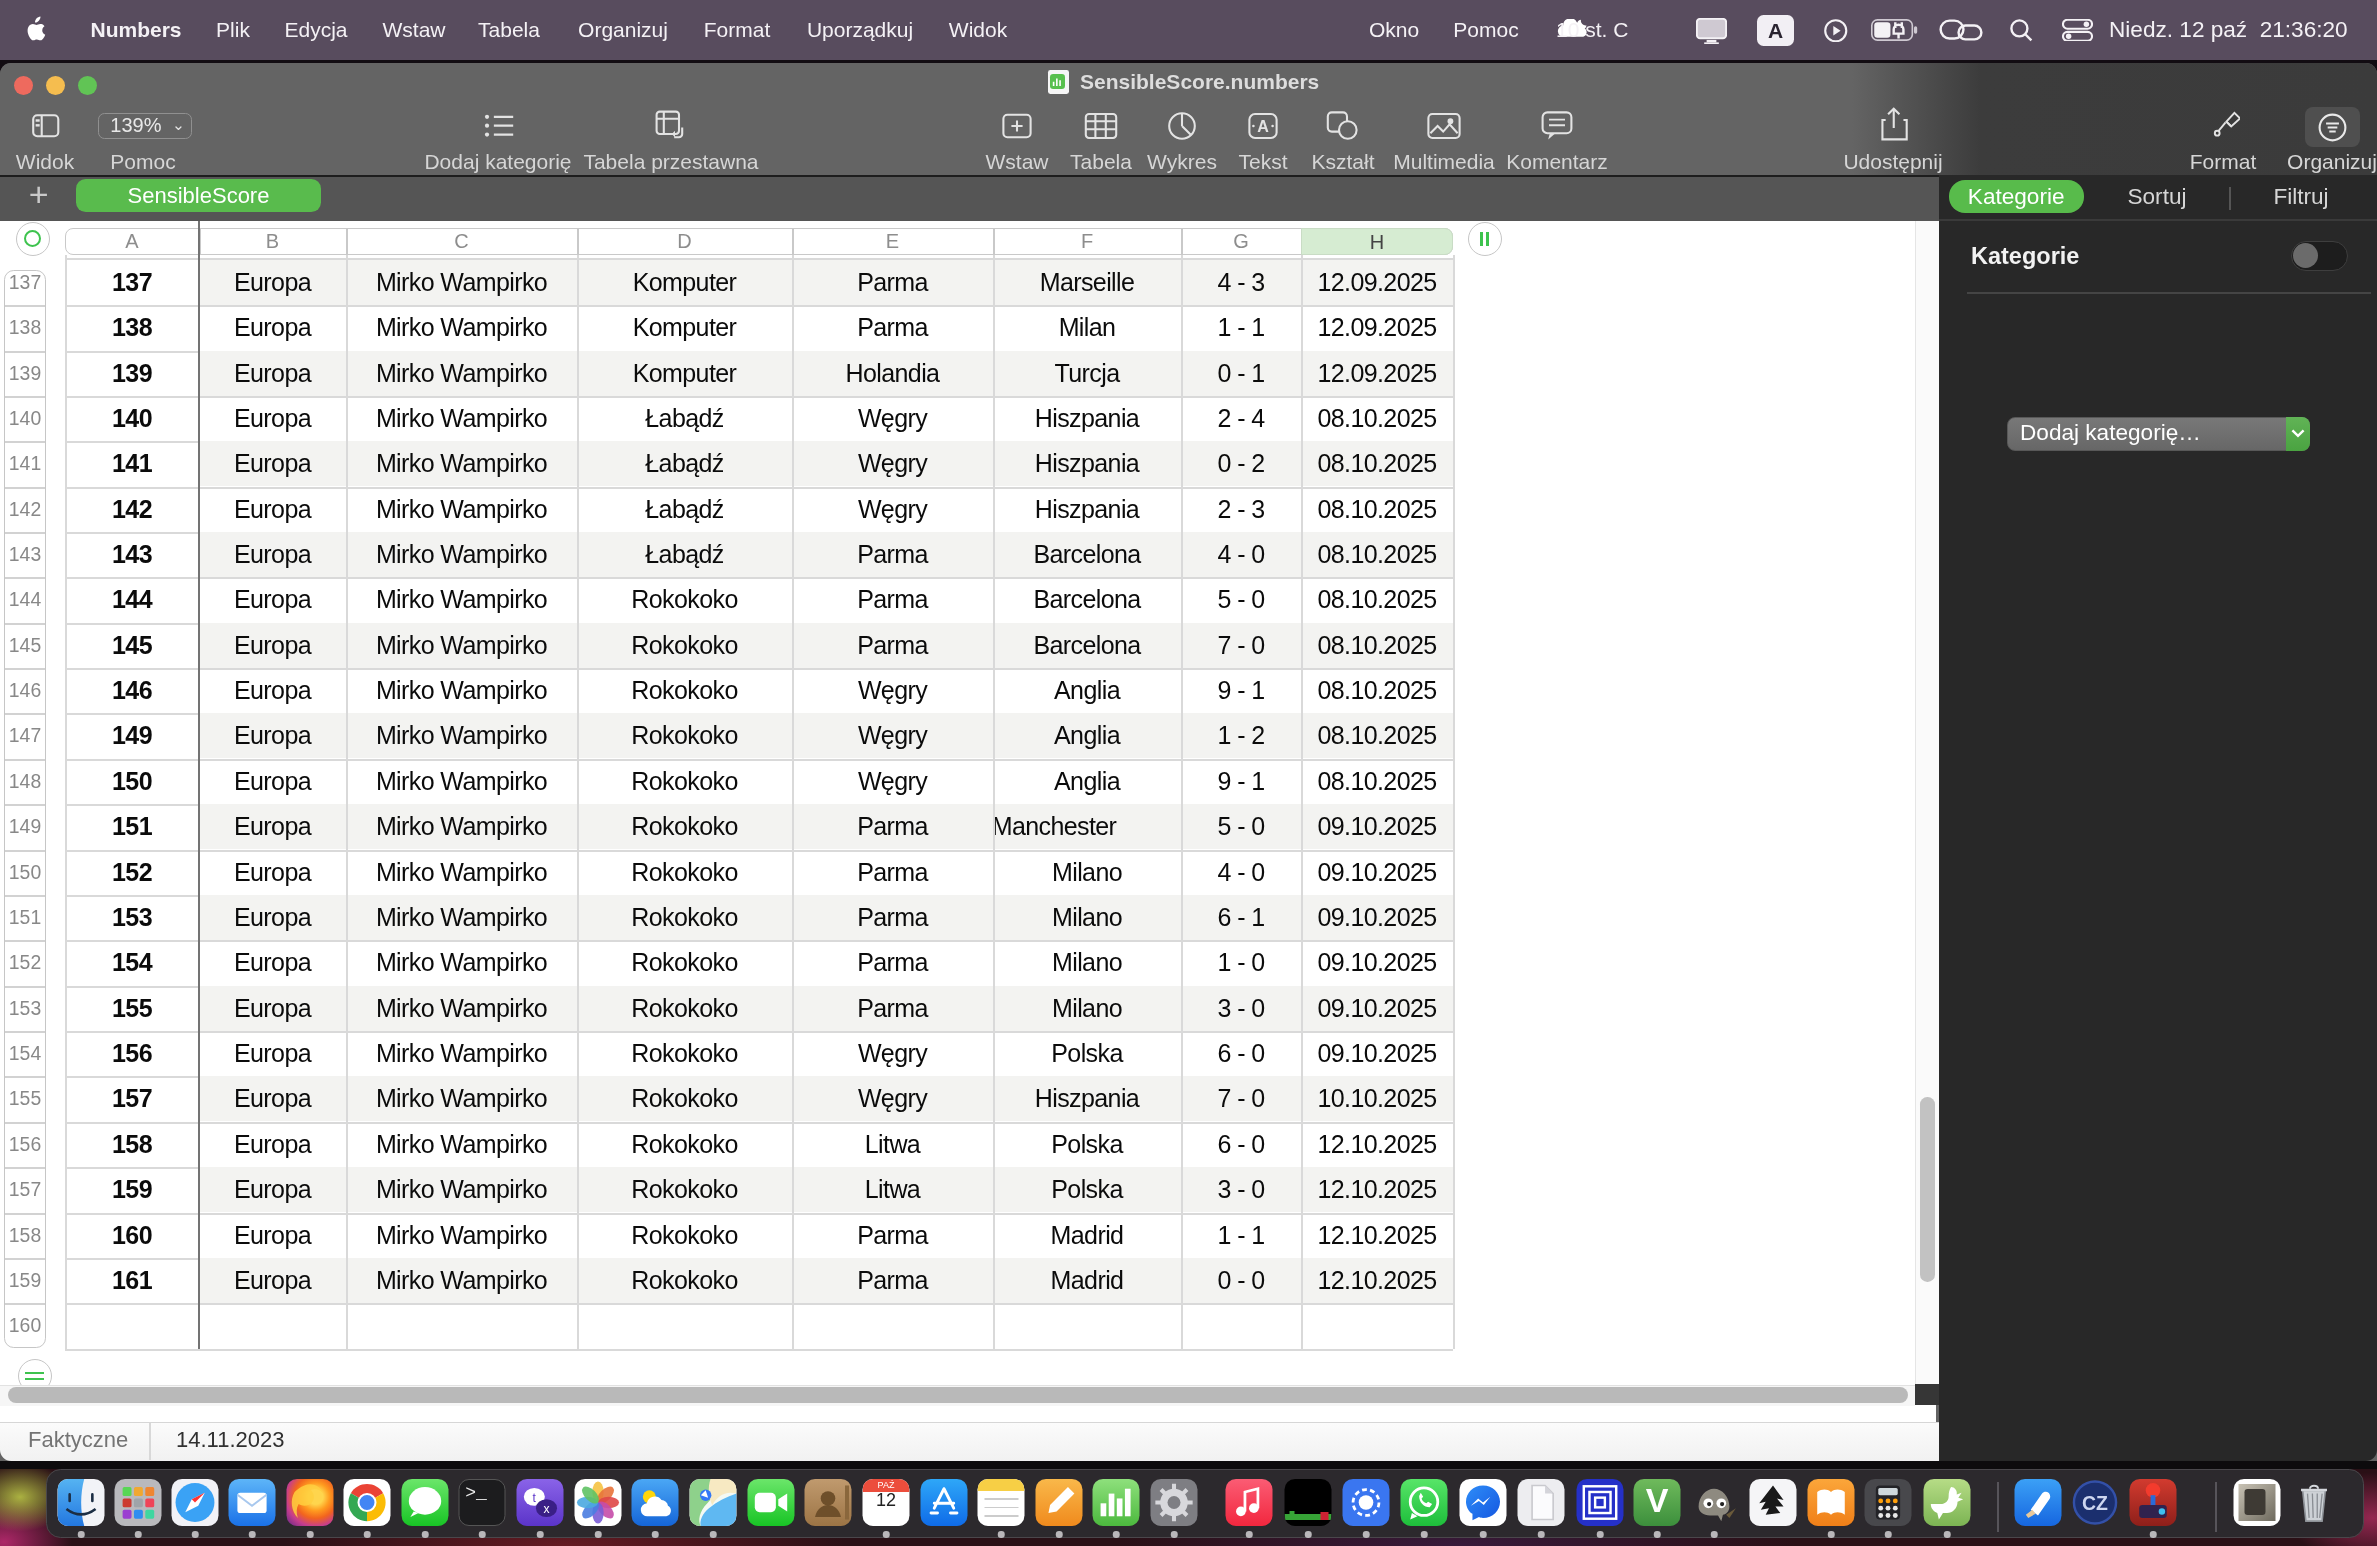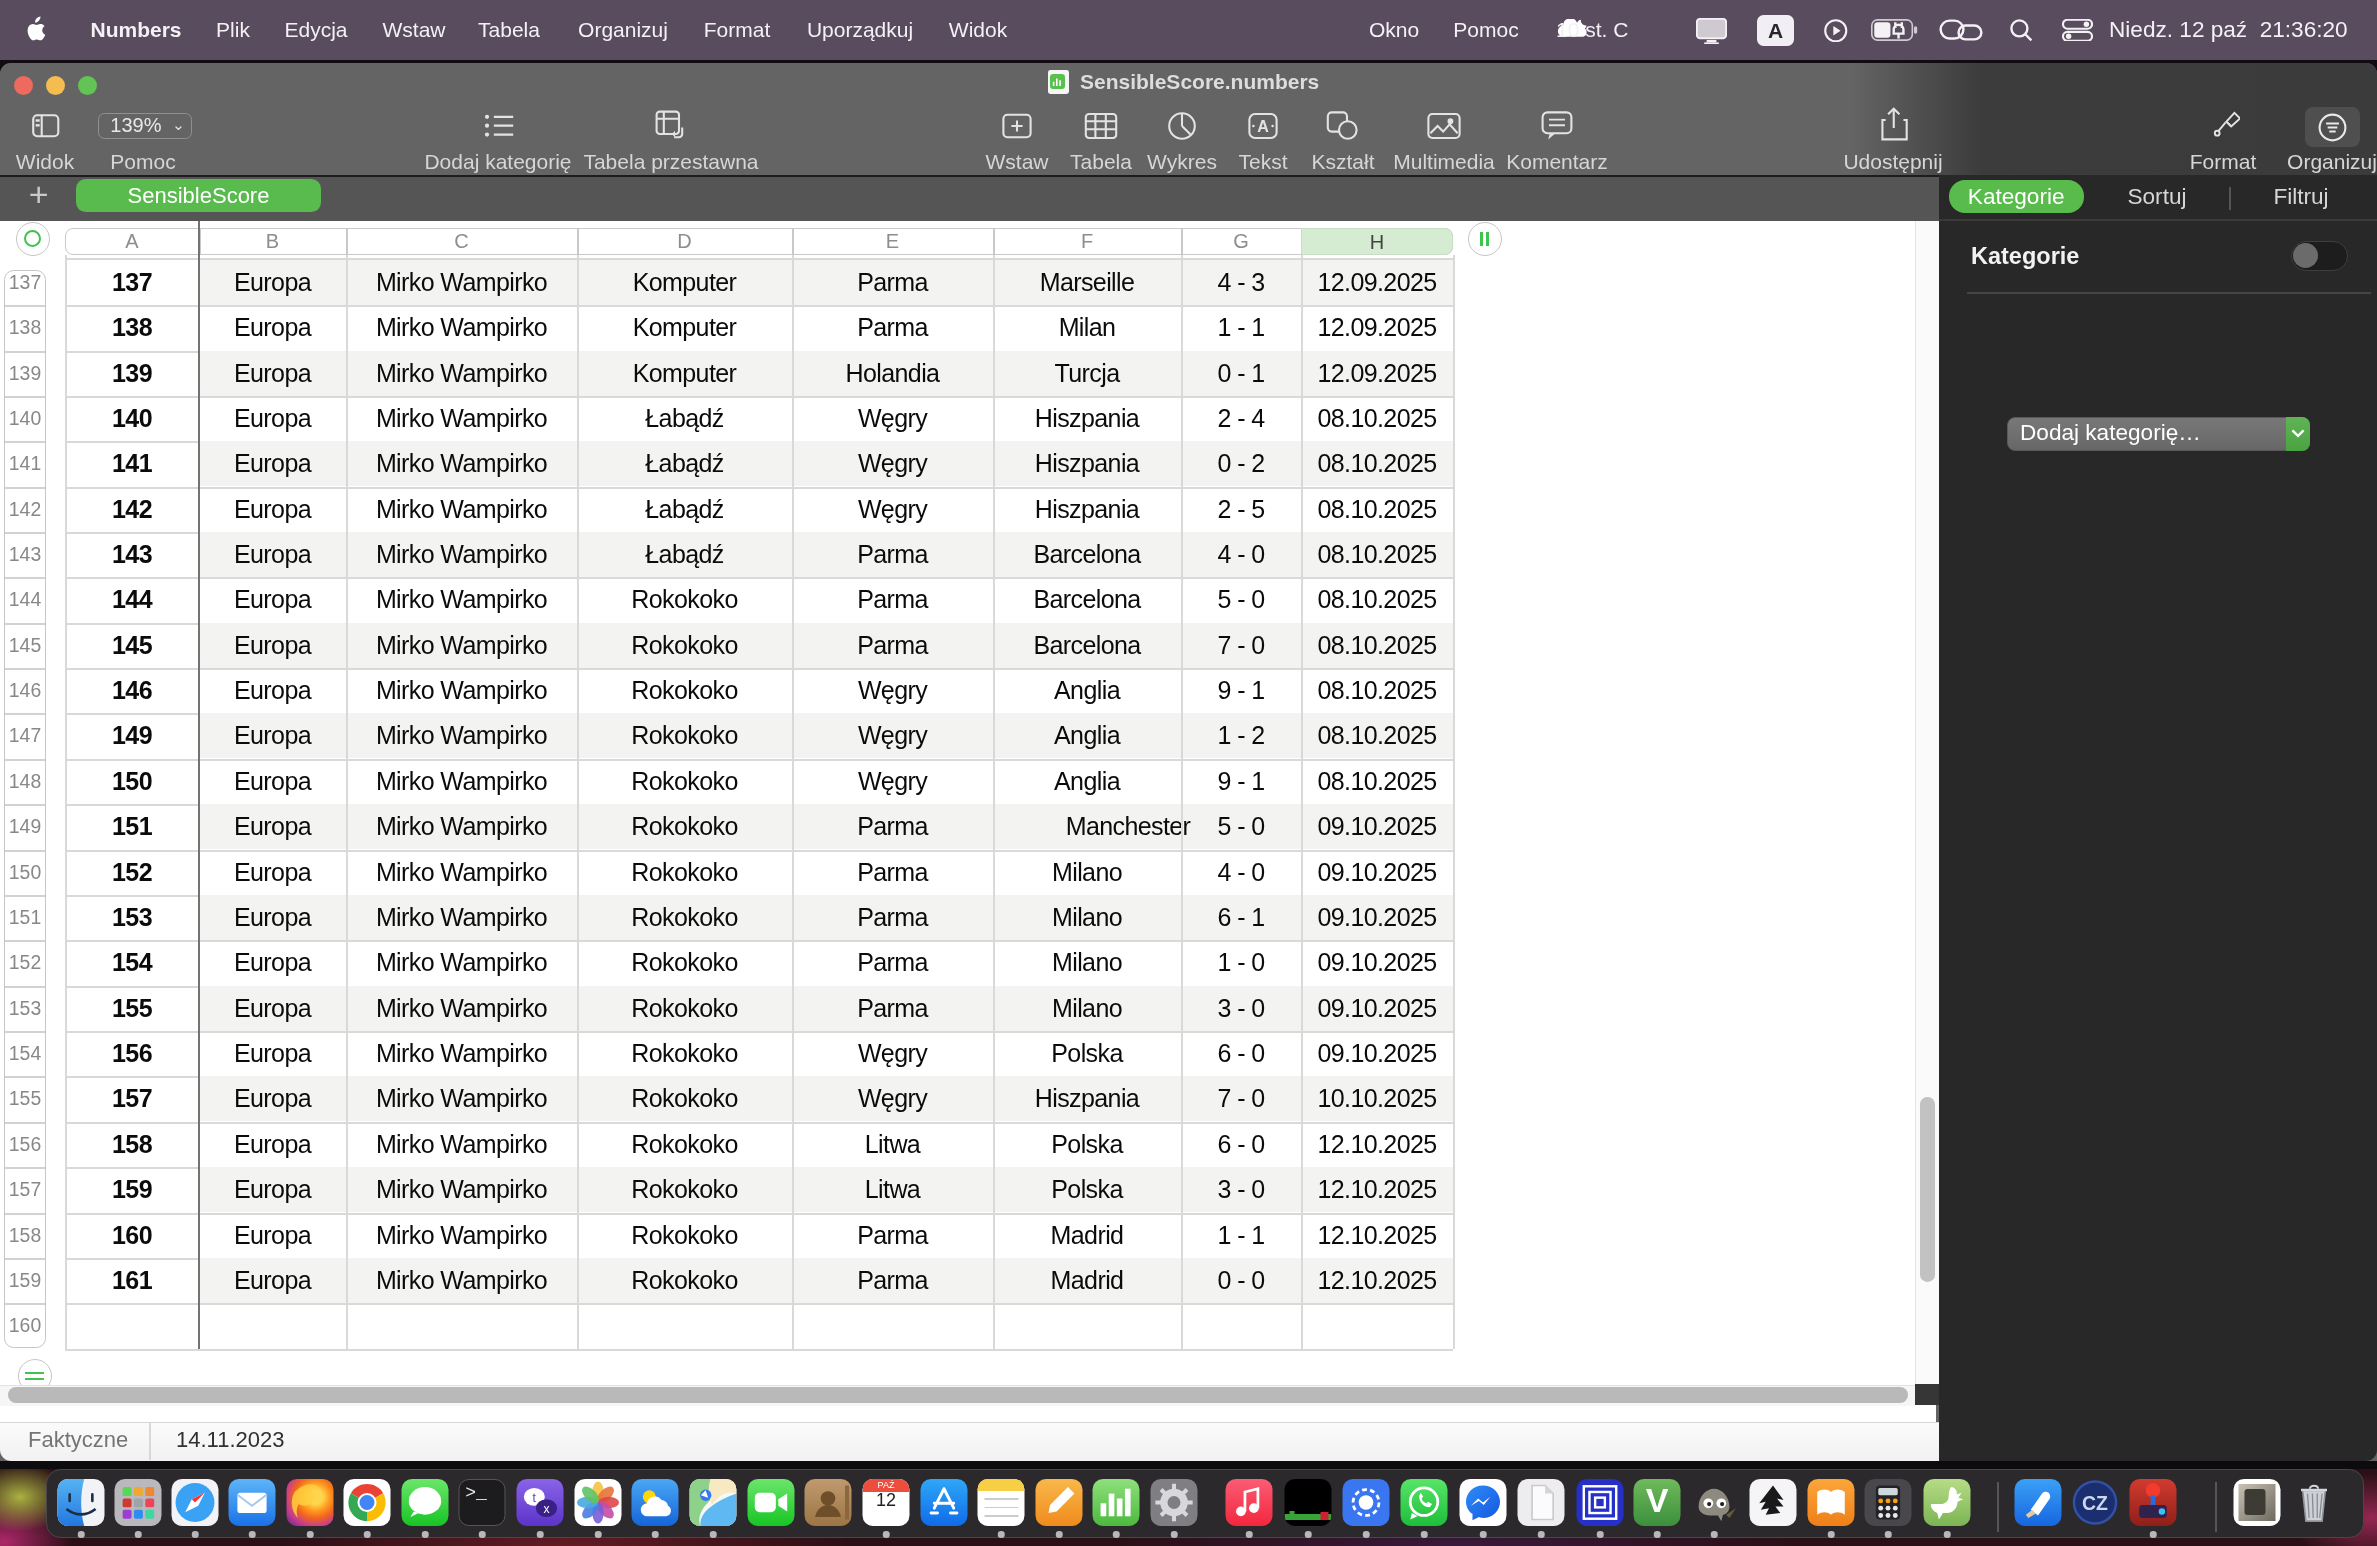--- a/index.html
+++ b/index.html
@@ -279,21 +279,21 @@
 <div class="cell" style="left:993px;top:220px;width:188px;height:45px;line-height:45px;">Hiszpania</div>
 <div class="cell" style="left:1181px;top:220px;width:120px;height:45px;line-height:45px;">0 - 2</div>
 <div class="cell" style="left:1301px;top:220px;width:152px;height:45px;line-height:45px;">08.10.2025</div>
 <div class="abs" style="left:65px;top:311px;width:1388px;height:1.6px;background:#d9d9d9"></div>
 <div class="cell" style="left:65px;top:266px;width:134px;height:45px;line-height:45px;font-weight:bold;">142</div>
 <div class="cell" style="left:199px;top:266px;width:147px;height:45px;line-height:45px;">Europa</div>
 <div class="cell" style="left:346px;top:266px;width:231px;height:45px;line-height:45px;">Mirko Wampirko</div>
 <div class="cell" style="left:577px;top:266px;width:215px;height:45px;line-height:45px;">Łabądź</div>
 <div class="cell" style="left:792px;top:266px;width:201px;height:45px;line-height:45px;">Węgry</div>
 <div class="cell" style="left:993px;top:266px;width:188px;height:45px;line-height:45px;">Hiszpania</div>
-<div class="cell" style="left:1181px;top:266px;width:120px;height:45px;line-height:45px;">2 - 5</div>
+<div class="cell" style="left:1181px;top:266px;width:120px;height:45px;line-height:45px;">2 - 3</div>
 <div class="cell" style="left:1301px;top:266px;width:152px;height:45px;line-height:45px;">08.10.2025</div>
 <div class="abs" style="left:199px;top:311px;width:1254px;height:45px;background:#f3f3f1"></div>
 <div class="abs" style="left:65px;top:356px;width:1388px;height:1.6px;background:#d9d9d9"></div>
 <div class="cell" style="left:65px;top:311px;width:134px;height:45px;line-height:45px;font-weight:bold;">143</div>
 <div class="cell" style="left:199px;top:311px;width:147px;height:45px;line-height:45px;">Europa</div>
 <div class="cell" style="left:346px;top:311px;width:231px;height:45px;line-height:45px;">Mirko Wampirko</div>
 <div class="cell" style="left:577px;top:311px;width:215px;height:45px;line-height:45px;">Łabądź</div>
 <div class="cell" style="left:792px;top:311px;width:201px;height:45px;line-height:45px;">Parma</div>
 <div class="cell" style="left:993px;top:311px;width:188px;height:45px;line-height:45px;">Barcelona</div>
 <div class="cell" style="left:1181px;top:311px;width:120px;height:45px;line-height:45px;">4 - 0</div>
@@ -345,21 +345,21 @@
 <div class="cell" style="left:993px;top:538px;width:188px;height:45px;line-height:45px;">Anglia</div>
 <div class="cell" style="left:1181px;top:538px;width:120px;height:45px;line-height:45px;">9 - 1</div>
 <div class="cell" style="left:1301px;top:538px;width:152px;height:45px;line-height:45px;">08.10.2025</div>
 <div class="abs" style="left:199px;top:583px;width:1254px;height:45px;background:#f3f3f1"></div>
 <div class="abs" style="left:65px;top:629px;width:1388px;height:1.6px;background:#d9d9d9"></div>
 <div class="cell" style="left:65px;top:583px;width:134px;height:45px;line-height:45px;font-weight:bold;">151</div>
 <div class="cell" style="left:199px;top:583px;width:147px;height:45px;line-height:45px;">Europa</div>
 <div class="cell" style="left:346px;top:583px;width:231px;height:45px;line-height:45px;">Mirko Wampirko</div>
 <div class="cell" style="left:577px;top:583px;width:215px;height:45px;line-height:45px;">Rokokoko</div>
 <div class="cell" style="left:792px;top:583px;width:201px;height:45px;line-height:45px;">Parma</div>
-<div class="cell" style="left:1034px;top:583px;width:188px;height:45px;line-height:45px;">Manchester</div>
+<div class="cell" style="left:960px;top:583px;width:188px;height:45px;line-height:45px;">Manchester</div>
 <div class="cell" style="left:1181px;top:583px;width:120px;height:45px;line-height:45px;">5 - 0</div>
 <div class="cell" style="left:1301px;top:583px;width:152px;height:45px;line-height:45px;">09.10.2025</div>
 <div class="abs" style="left:65px;top:674px;width:1388px;height:1.6px;background:#d9d9d9"></div>
 <div class="cell" style="left:65px;top:629px;width:134px;height:45px;line-height:45px;font-weight:bold;">152</div>
 <div class="cell" style="left:199px;top:629px;width:147px;height:45px;line-height:45px;">Europa</div>
 <div class="cell" style="left:346px;top:629px;width:231px;height:45px;line-height:45px;">Mirko Wampirko</div>
 <div class="cell" style="left:577px;top:629px;width:215px;height:45px;line-height:45px;">Rokokoko</div>
 <div class="cell" style="left:792px;top:629px;width:201px;height:45px;line-height:45px;">Parma</div>
 <div class="cell" style="left:993px;top:629px;width:188px;height:45px;line-height:45px;">Milano</div>
 <div class="cell" style="left:1181px;top:629px;width:120px;height:45px;line-height:45px;">4 - 0</div>

